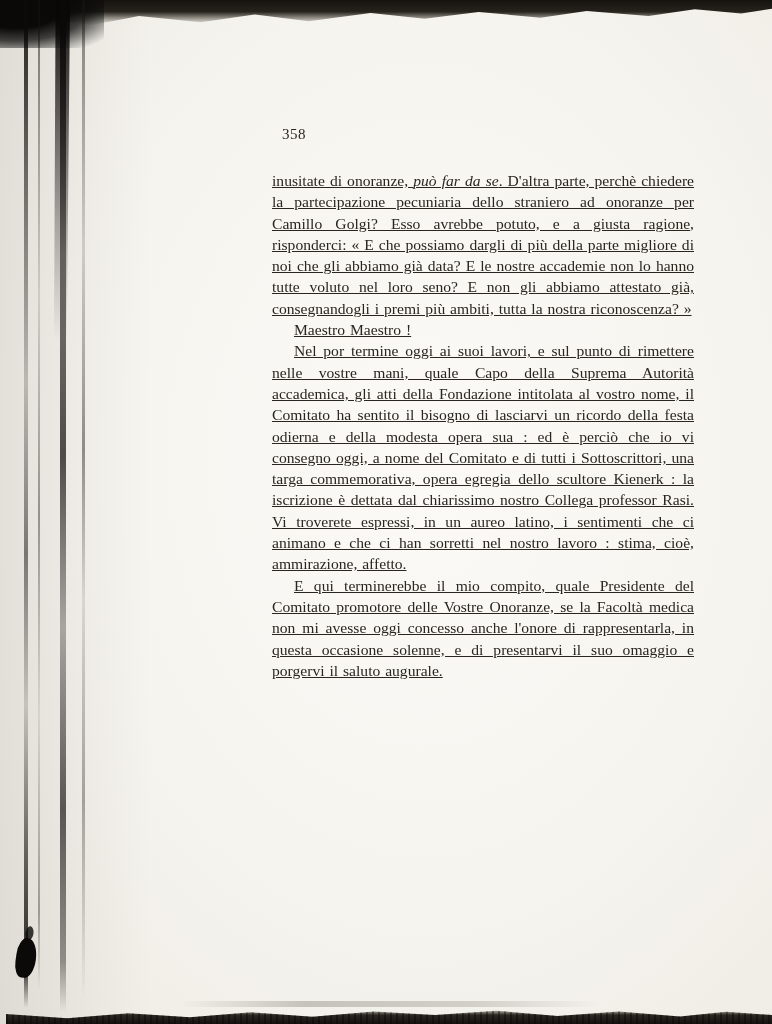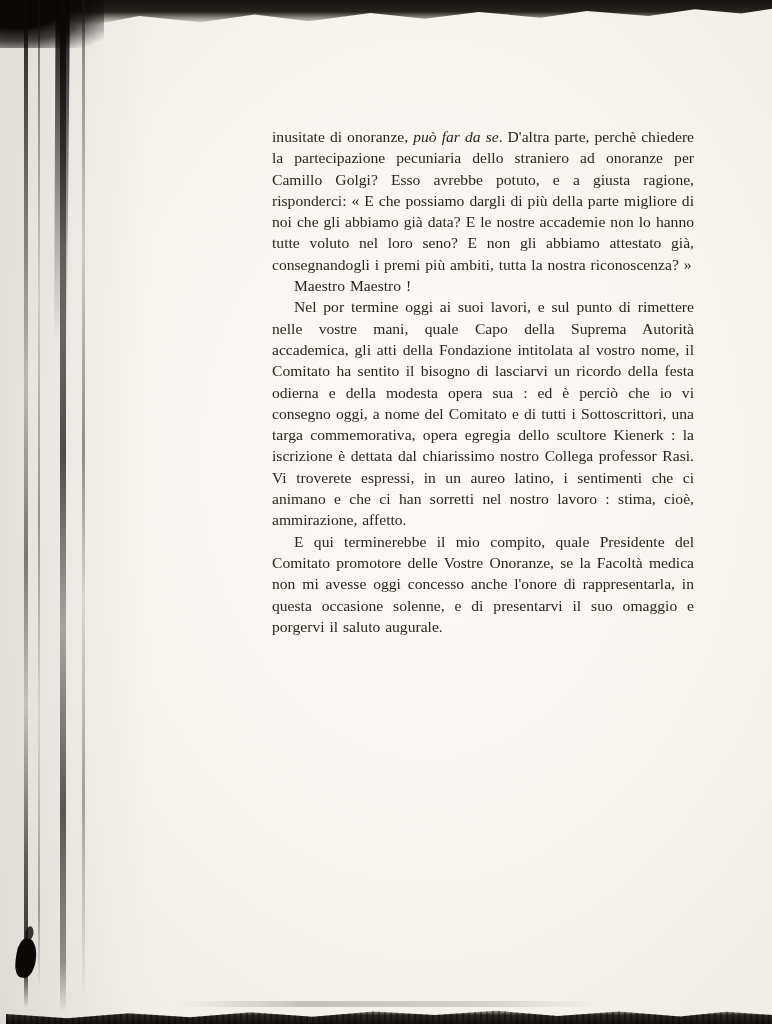--- a/index.html
+++ b/index.html
@@ -13,20 +13,21 @@
   }
   .page-content{
     position:absolute;left:272px;top:126px;width:422px;color:#29261f;
   }
   .page-number{
     font-size:15px;margin:0 0 27px 10px;letter-spacing:.5px;
   }
   .body-text p{
     margin:0;font-size:15.6px;line-height:21.3px;text-align:justify;
     word-spacing:1px;
+    text-decoration:underline;
   }
   .body-text p.indent{text-indent:22px;}
   .italic{font-style:italic;}
 
   
   .artifact{position:absolute;pointer-events:none;}
   .left-shade{
     top:0;left:0;width:150px;height:100%;
     background:linear-gradient(90deg,rgba(80,75,65,.10),rgba(80,75,65,.04) 60%,transparent);
   }
@@ -91,20 +92,21 @@
   <div class="artifact streak-1"></div>
   <div class="artifact streak-2"></div>
   <div class="artifact streak-3"></div>
   <div class="artifact streak-4"></div>
   <div class="artifact streak-5"></div>
   <div class="artifact ink-blob"></div>
   <div class="artifact bottom-smudge"></div>
   <div class="artifact bottom-band"></div>
 
   <div class="page-content">
+    <div class="page-number">358</div>
     <div class="body-text">
         <p><span>inusitate di onoranze, </span><span class="italic">può far da se</span><span>. D'altra parte, perchè chiedere la partecipazione pecuniaria dello straniero ad onoranze per Camillo Golgi? Esso avrebbe potuto, e a giusta ragione, risponderci: « E che possiamo dargli di più della parte migliore di noi che gli abbiamo già data? E le nostre accademie non lo hanno tutte voluto nel loro seno? E non gli abbiamo attestato già, consegnandogli i premi più ambiti, tutta la nostra riconoscenza? »</span></p>
         <p class="indent"><span>Maestro Maestro !</span></p>
         <p class="indent"><span>Nel por termine oggi ai suoi lavori, e sul punto di rimettere nelle vostre mani, quale Capo della Suprema Autorità accademica, gli atti della Fondazione intitolata al vostro nome, il Comitato ha sentito il bisogno di lasciarvi un ricordo della festa odierna e della modesta opera sua : ed è perciò che io vi consegno oggi, a nome del Comitato e di tutti i Sottoscrittori, una targa commemorativa, opera egregia dello scultore Kienerk : la iscrizione è dettata dal chiarissimo nostro Collega professor Rasi. Vi troverete espressi, in un aureo latino, i sentimenti che ci animano e che ci han sorretti nel nostro lavoro : stima, cioè, ammirazione, affetto.</span></p>
         <p class="indent"><span>E qui terminerebbe il mio compito, quale Presidente del Comitato promotore delle Vostre Onoranze, se la Facoltà medica non mi avesse oggi concesso anche l'onore di rappresentarla, in questa occasione solenne, e di presentarvi il suo omaggio e porgervi il saluto augurale.</span></p>
       </div>
   </div>
 
 </div>
 

